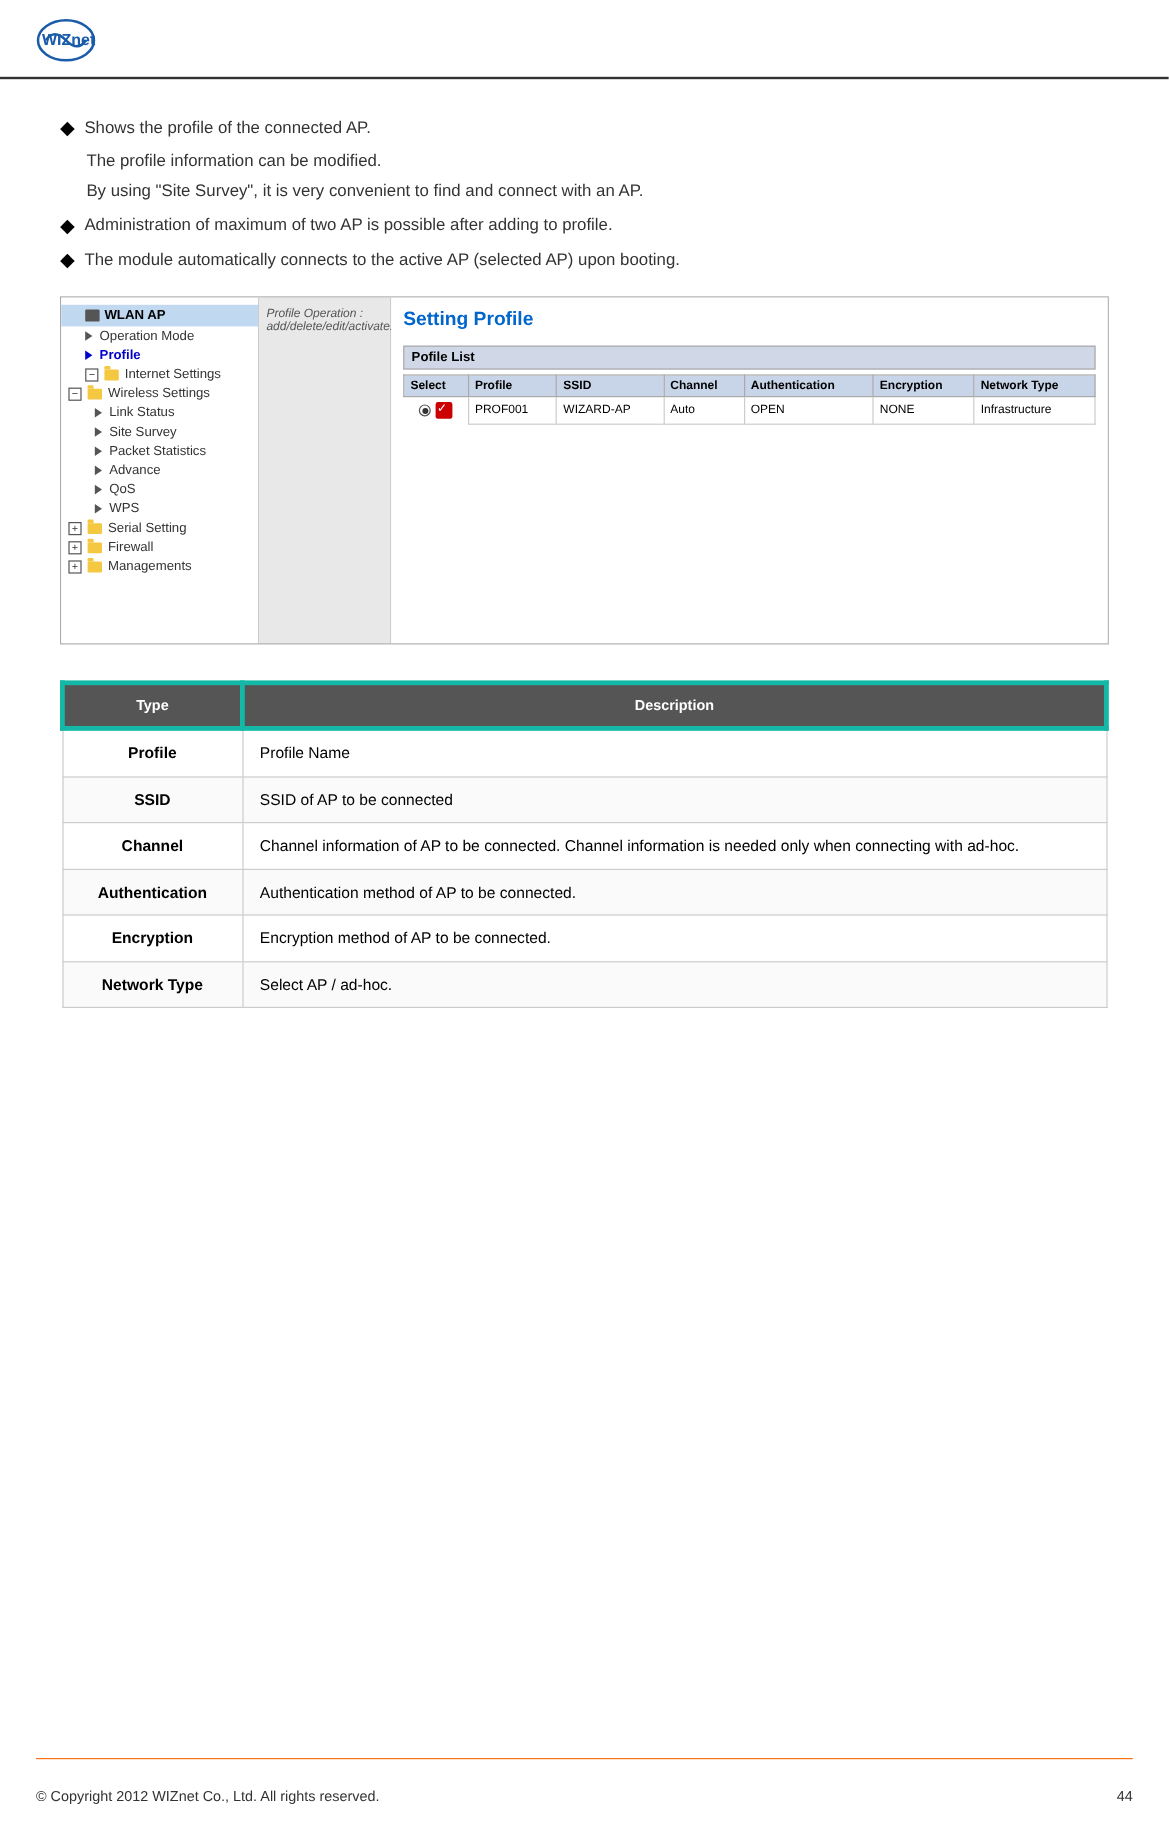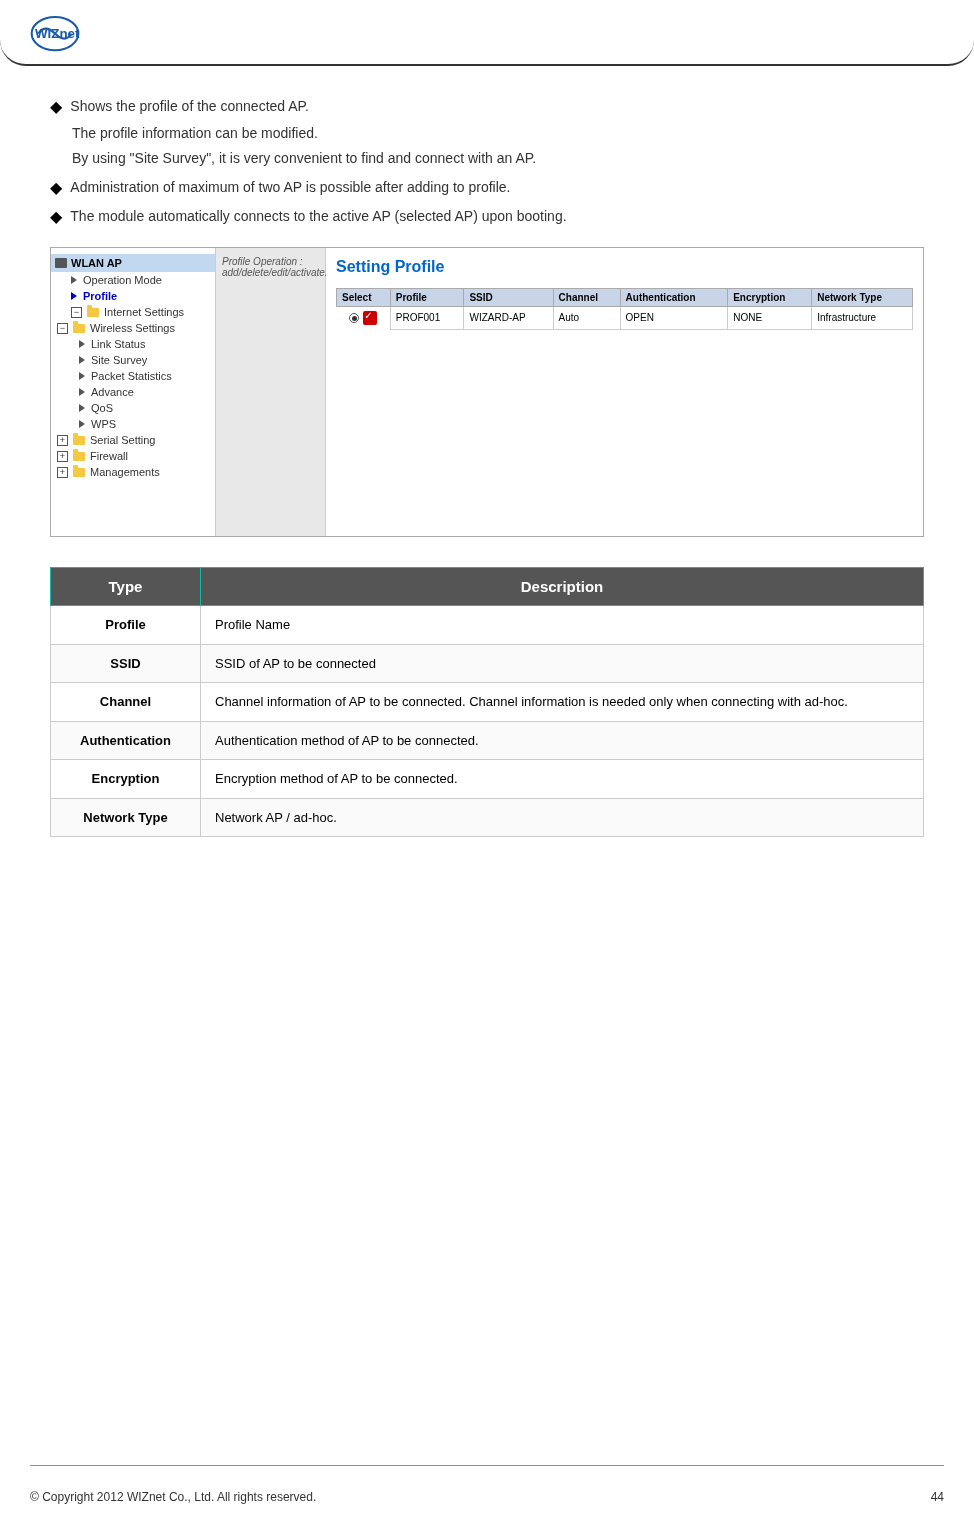--- a/index.html
+++ b/index.html
@@ -11,21 +11,20 @@
       min-height: 1524px;
       position: relative;
     }
 
     
     .header {
       padding: 14px 30px 10px 30px;
       border-bottom: 2px solid #333;
       display: flex;
       align-items: flex-start;
-      border-radius: 26px;
     }
     .logo-container {
       display: flex;
       align-items: center;
     }
     .logo-icon {
       width: 50px;
       height: 40px;
       margin-right: 4px;
     }
@@ -85,21 +84,21 @@
     .sidebar {
       width: 165px;
       background: #fff;
       border-right: 1px solid #ccc;
       font-size: 11px;
       padding: 6px 0;
       flex-shrink: 0;
     }
     .sidebar-title {
       background: #c0d8f0;
-      padding: 3px 4px;
+      padding: 3px 20px;
       font-weight: bold;
       font-size: 11px;
       display: flex;
       align-items: center;
       gap: 4px;
     }
     .sidebar-icon-monitor {
       width: 12px;
       height: 10px;
       background: #555;
@@ -258,24 +257,24 @@
     
     .desc-table {
       width: 100%;
       border-collapse: collapse;
       margin-bottom: 30px;
     }
     .desc-table th {
       background: #555;
       color: #fff;
       padding: 10px 16px;
-      font-size: 15px;
+      font-size: 12px;
       font-weight: bold;
       text-align: center;
-      border: 1px solid #14b8a6;
+      border: 4px solid #14b8a6;
     }
     .desc-table td {
       padding: 9px 14px;
       border: 1px solid #ccc;
       font-size: 13px;
       vertical-align: top;
       line-height: 1.5;
     }
     .desc-table td:first-child {
       font-weight: bold;
@@ -408,20 +407,21 @@
     </div>
 
     <div class="profile-op">
       <div style="font-style:italic;">Profile Operation :</div>
       <div style="font-style:italic;">add/delete/edit/activate.</div>
     </div>
 
     <div class="station-panel">
       <div class="station-title">Setting Profile</div>
 
+      <div class="profile-list-header">Pofile List</div>
 
       <table class="profile-table">
         <thead>
           <tr>
             <th>Select</th>
             <th>Profile</th>
             <th>SSID</th>
             <th>Channel</th>
             <th>Authentication</th>
             <th>Encryption</th>
@@ -470,21 +470,21 @@
         <tr>
           <td>Authentication</td>
           <td>Authentication method of AP to be connected.</td>
         </tr>
         <tr>
           <td>Encryption</td>
           <td>Encryption method of AP to be connected.</td>
         </tr>
         <tr>
           <td>Network Type</td>
-          <td>Network AP / ad-hoc.</td>
+          <td>Select AP / ad-hoc.</td>
         </tr>
       </tbody>
   </table>
 
 </div>
 
 <div class="footer">
   <span>© Copyright 2012 WIZnet Co., Ltd. All rights reserved.</span>
   <span>44</span>
 </div>

